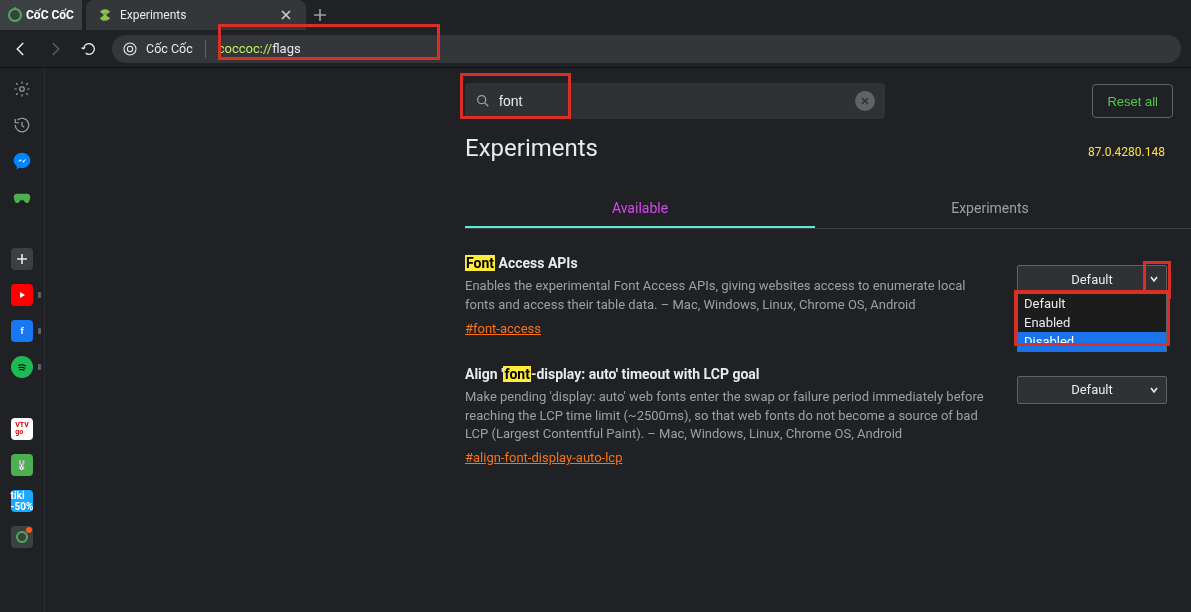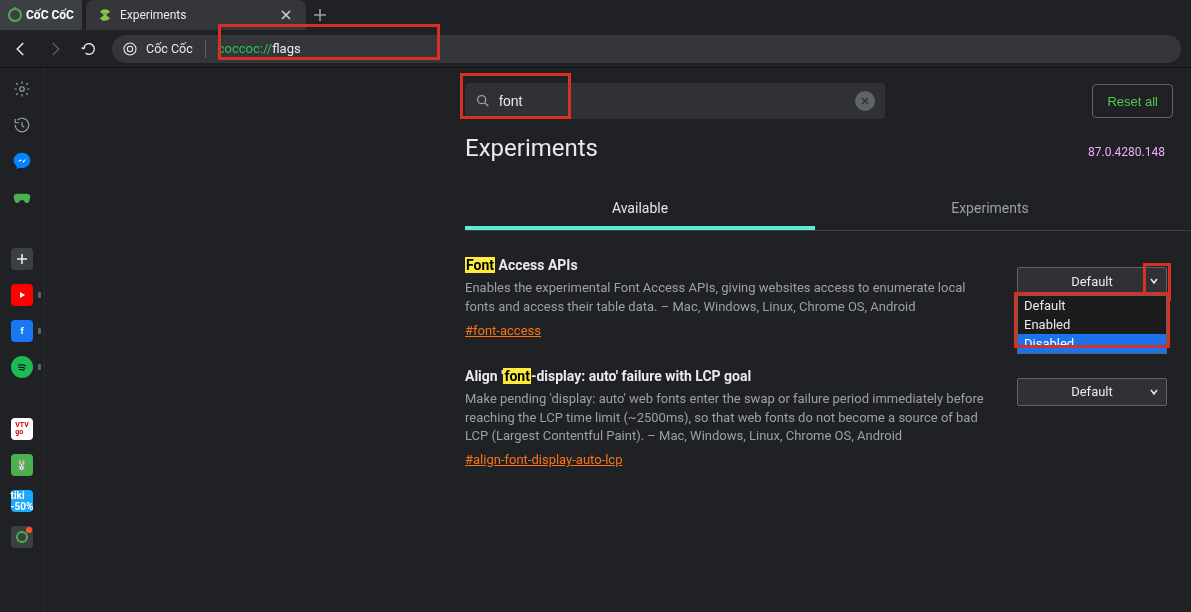--- a/index.html
+++ b/index.html
@@ -51,21 +51,21 @@
   .nav-btn { color:#9aa0a6; width:22px; height:22px; display:flex;align-items:center;justify-content:center;cursor:pointer;}
   .nav-btn.disabled { opacity:.45; }
   .address-bar {
     flex:1; display:flex; align-items:center; gap:8px;
     background:#35363a; height:28px; border-radius:14px;
     padding:0 10px; position:relative;
   }
   .site-icon { color:#e8eaed; font-size:14px; display:flex;align-items:center;}
   .site-label { font-size:12.5px; color:#e8eaed; margin-right:4px;}
   .url-path { display:flex; align-items:center; font-size:13px; color:#9aa0a6; padding:0 4px;}
-  .url-path .dim { color:#22c55e; }
+  .url-path .dim { color:#bef264; }
   .url-path .bright { color:#e8eaed;text-align:center; }
   .red-box { position:absolute; border:3px solid #d93025; pointer-events:none; }
   .red-box.url { left:218px; top:-6px; width:222px; height:36px; }
   .main-area { display:flex; height:calc(612px - 30px - 38px); }
   .left-sidebar {
     width:45px; background:#202124; display:flex; flex-direction:column; align-items:center;
     padding-top:10px; gap:14px;
     border-right:1px solid #2a2b2e;
   }
   .sb-icon { width:22px; height:22px; display:flex; align-items:center; justify-content:center; color:#9aa0a6; cursor:pointer; border-radius:4px;}
@@ -89,24 +89,24 @@
   .flags-topbar { height:66px; display:flex; align-items:center; padding:0 18px 0 0; position:relative;}
   .search-container { margin-left:420px; position:relative;}
   .search-box { width:420px; height:36px; background:#303134; border-radius:4px; display:flex; align-items:center; padding:0 10px; gap:8px;}
   .search-box input { flex:1; background:transparent; border:none; outline:none; color:#e8eaed; font-size:14px;}
   .search-icon{color:#9aa0a6;}
   .clear-icon{color:#5f6368;width:20px;height:20px;background:#5f6368;border-radius:50%;display:flex;align-items:center;justify-content:center;font-size:11px;color:#303134;cursor:pointer;}
   .red-box.search{ left:-5px; top:-10px; width:111px; height:46px;}
   .reset-btn{ margin-left:auto; height:34px; padding:0 14px; border:1px solid #5f6368; border-radius:4px; color:#53c952; background:transparent; font-size:13px; cursor:pointer;}
   .flags-header{ display:flex; align-items:baseline; padding:0 26px 0 0; margin-left:420px;}
   .flags-header h1{ font-size:24px; font-weight:400; color:#e8eaed;}
-  .version{ margin-left:auto; font-size:12px; color:#f0abfc;}
+  .version{ margin-left:auto; font-size:12px; color:#fde047;}
   .tabs-row{ display:flex; margin:28px 0 0 420px; padding-right:26px; border-bottom:1px solid #3c4043;}
   .tab-item{ flex:1; text-align:center; padding:10px 0; font-size:14px; color:#9aa0a6; cursor:pointer; border-bottom:2px solid transparent;}
-  .tab-item.active{ color:#e5e5e5; border-bottom:4px solid #5eead4;}
+  .tab-item.active{ color:#d946ef; border-bottom:2px solid #5eead4;}
   .experiments-list{ margin:26px 26px 0 420px;}
   .exp-item{ display:flex; gap:28px; margin-bottom:30px;}
   .exp-text{ flex:1;}
   .exp-title{ font-size:14px; font-weight:700; margin-bottom:6px;}
   .hl{ background:#ffeb3b; color:#000; padding:0 1px;}
   .exp-desc{ font-size:13px; color:#9aa0a6; line-height:1.45;}
   .exp-anchor{ display:inline-block; margin-top:6px; font-size:13px; color:#f97316; text-decoration:underline; cursor:pointer;}
   .exp-ctrl{ width:148px; padding-top:10px; position:relative;}
   .select-box{ width:150px; height:28px; background:#303134; border:1px solid #5f6368; border-radius:2px; display:flex; align-items:center; justify-content:center; cursor:pointer; position:relative; font-size:13px;}
   .select-box .chev{ position:absolute; right:6px; color:#9aa0a6;}
@@ -287,21 +287,21 @@
             <div class="opt">Enabled</div>
             <div class="opt hover">Disabled</div>
           </div>
           <div class="red-box" style="left:-3px;top:35px;width:156px;height:56px;"></div>
         </div>
       </div>
 
       <div class="exp-item">
         <div class="exp-text">
           <div class="exp-title">
-            <span>Align '</span><span class="hl">font</span><span>-display: auto' failure with LCP goal</span>
+            <span>Align '</span><span class="hl">font</span><span>-display: auto' timeout with LCP goal</span>
           </div>
           <div class="exp-desc">Make pending 'display: auto' web fonts enter the swap or failure period immediately before reaching the LCP time limit (~2500ms), so that web fonts do not become a source of bad LCP (Largest Contentful Paint). – Mac, Windows, Linux, Chrome OS, Android</div>
           <a class="exp-anchor">#align-font-display-auto-lcp</a>
         </div>
         <div class="exp-ctrl">
           <div class="select-box">
             <span>Default</span>
             <span class="chev">
               <svg width="12" height="12" viewBox="0 0 12 12">
                   <path d="M3 4l3 4 3-4" stroke="#e8eaed" stroke-width="1.6" fill="none"></path>

